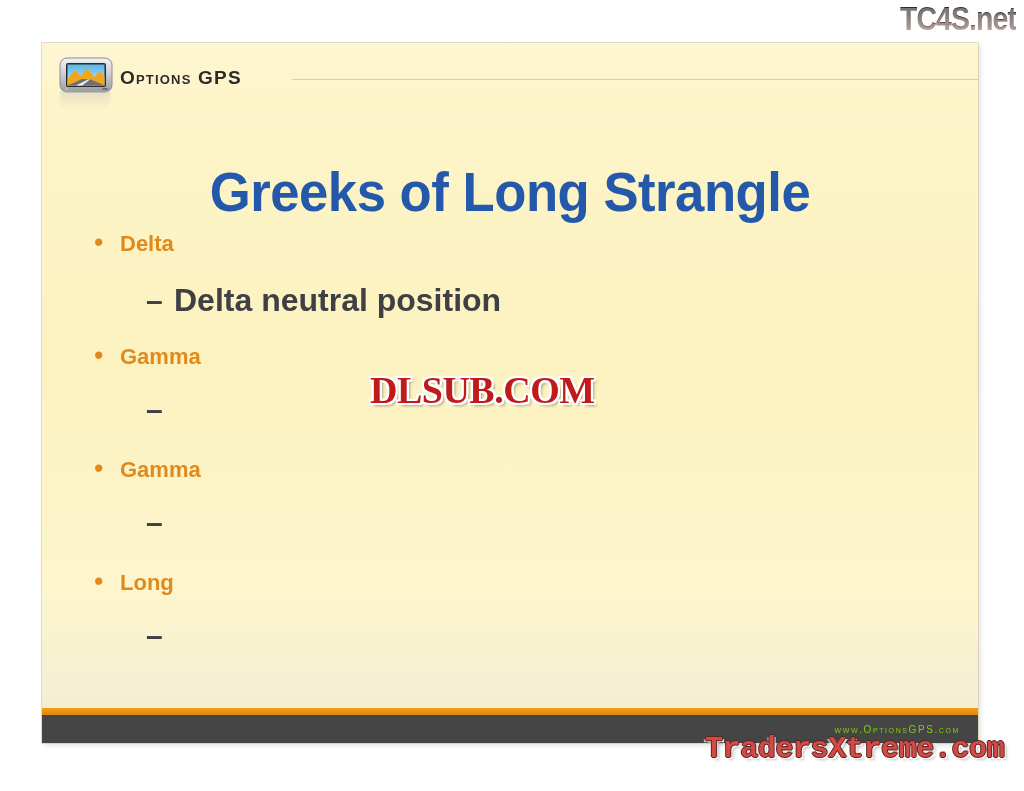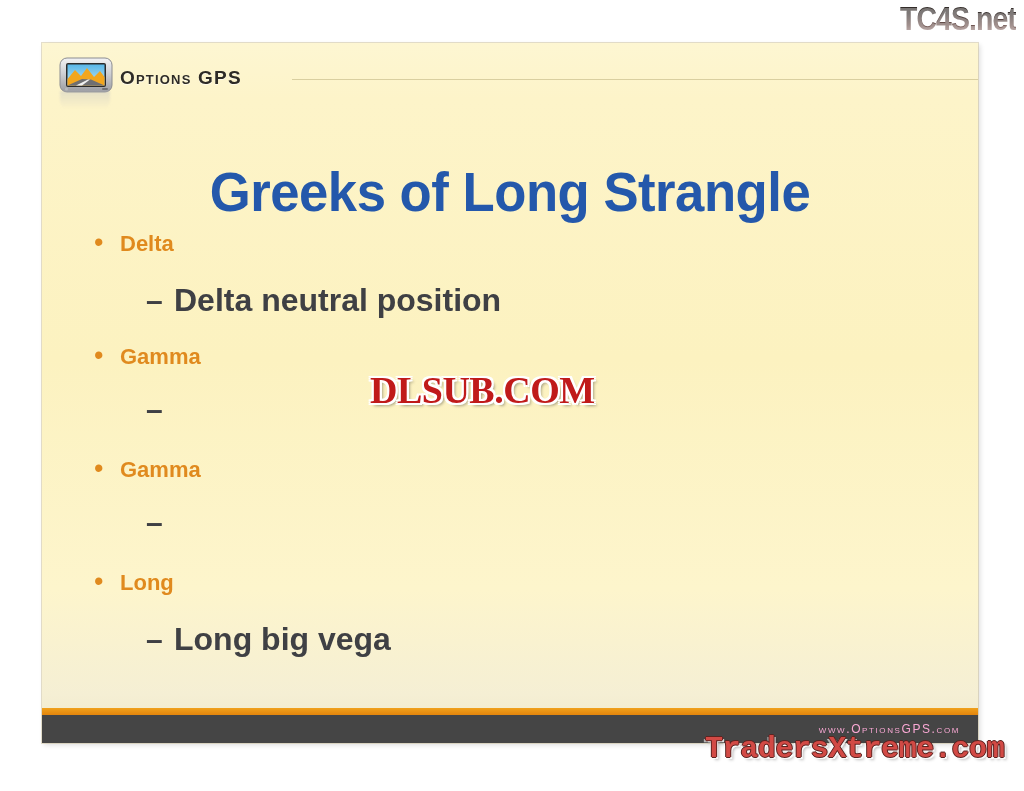--- a/index.html
+++ b/index.html
@@ -177,22 +177,22 @@
     left: 0;
     bottom: 0;
     width: 100%;
     height: 28px;
     background: #454545;
     display: flex;
     align-items: center;
     justify-content: flex-end;
   }
   .footer-url {
-    color: #f9a8d4;
-    font-size: 12px;
+    color: #84cc16;
+    font-size: 10px;
     font-variant: small-caps;
     letter-spacing: 1.6px;
     margin-right: 18px;
     white-space: nowrap;
   }
 
   
   .wm-dlsub {
     position: absolute;
     left: 370px;
@@ -291,21 +291,20 @@
     <div class="lvl2">
       <span class="marker">–</span>
     </div>
 
     <div class="lvl1">
       <span class="marker">•</span>
       <span class="txt">Long</span>
     </div>
     <div class="lvl2">
       <span class="marker">–</span>
-      <span class="txt">Long big vega</span>
     </div>
 
   </div>
 
   <div class="footer-orange"></div>
   <div class="footer-bar">
     <span class="footer-url">www.OptionsGPS.com</span>
   </div>
 
 </div>

